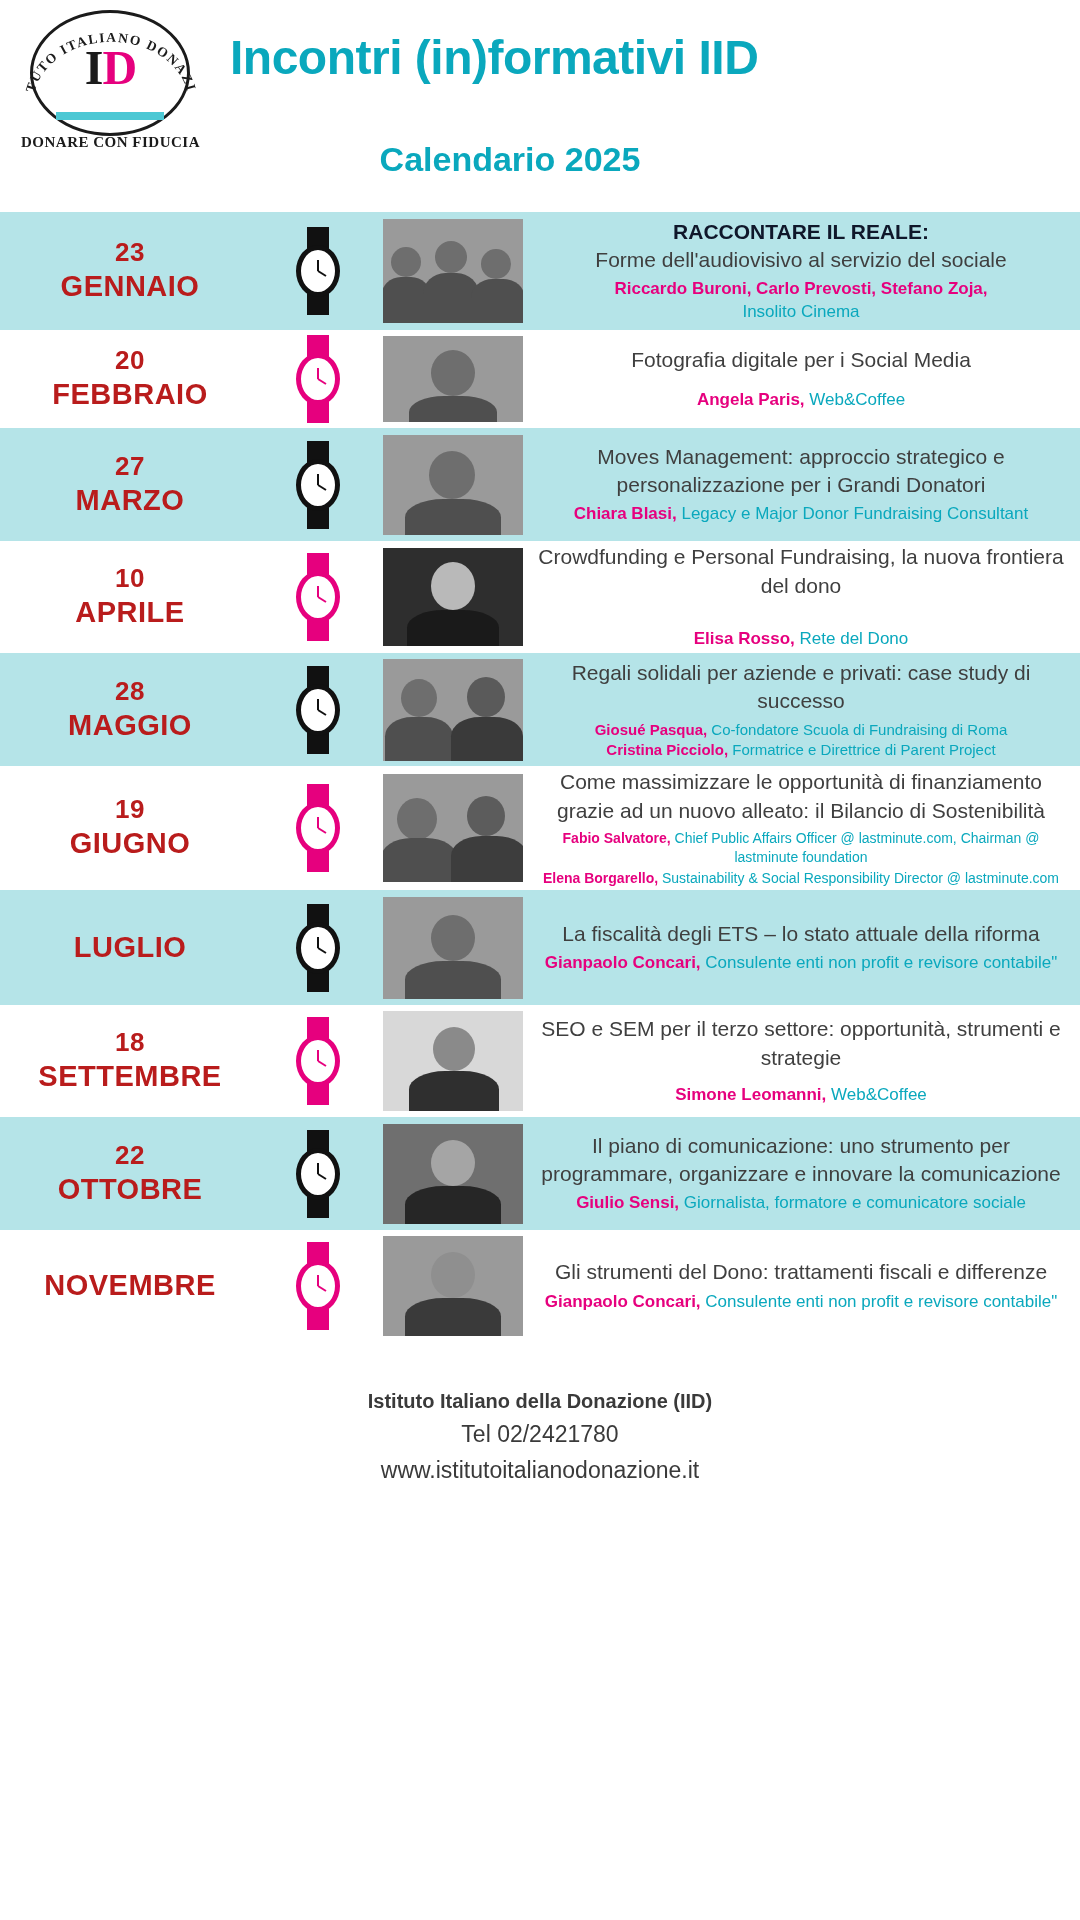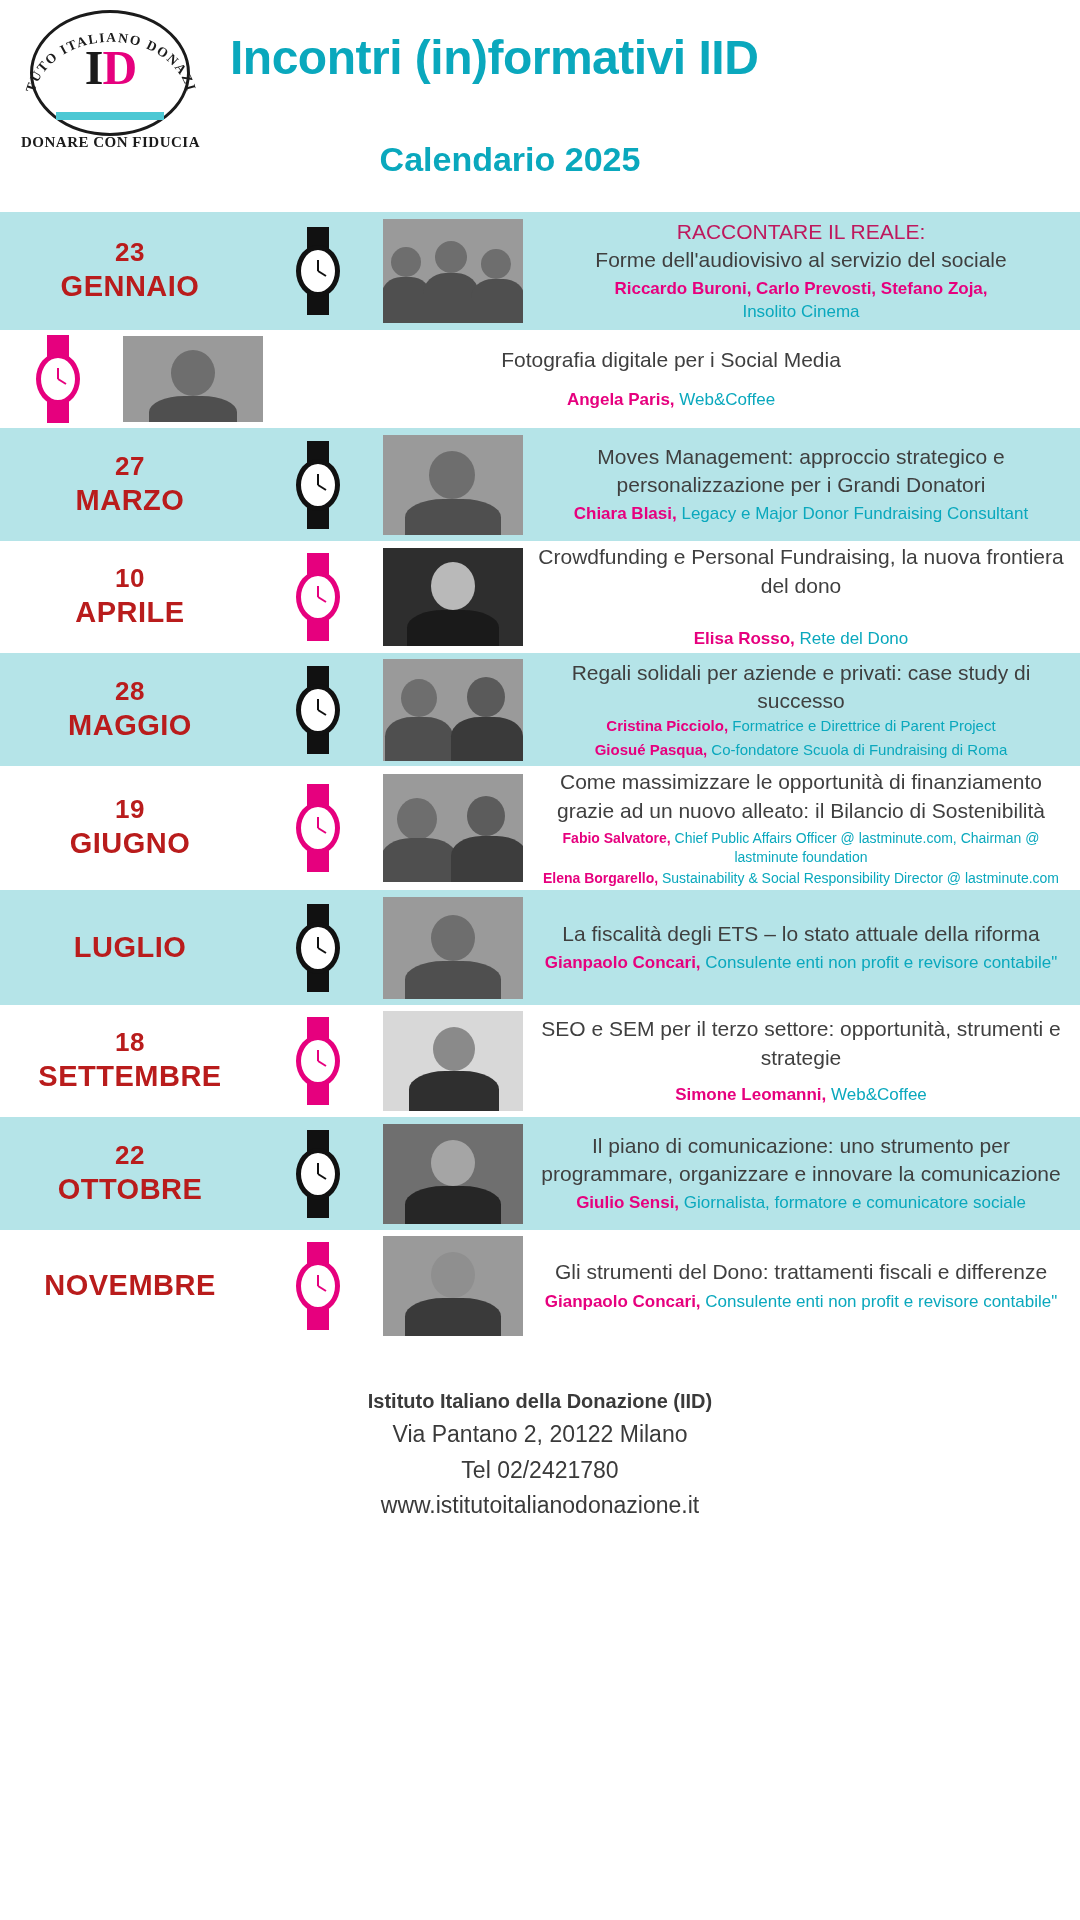--- a/index.html
+++ b/index.html
@@ -183,22 +183,22 @@
     padding: 6px 14px 6px 6px;
     text-align: center;
     color: #3a3a3a;
   }
   .t-title {
     font-size: 21px;
     line-height: 1.35;
     color: #3f3f3f;
   }
   .t-title.caps {
-    font-weight: normal;
-    color: #be185d;
+    font-weight: bold;
+    color: #0f172a;
   }
   .t-speaker {
     font-size: 17px;
     line-height: 1.35;
     margin-top: 4px;
     color: #0aa8bd;
   }
   .t-speaker b { color: #e6007e; }
   .t-speaker.small { font-size: 15px; }
   .t-speaker.xsmall { font-size: 14px; }
@@ -276,20 +276,24 @@
       <div class="t-title caps">RACCONTARE IL REALE:</div>
       <div class="t-title">Forme dell'audiovisivo al servizio del sociale</div>
       <div class="t-speaker">
         <b>Riccardo Buroni, Carlo Prevosti, Stefano Zoja,</b><br>
         <span>Insolito Cinema</span>
       </div>
     </div>
   </div>
 
   <div class="row white" style="height:98px">
+    <div class="date-cell">
+      <span class="date-day">20</span>
+      <span class="date-month">FEBBRAIO</span>
+    </div>
     <div class="watch-cell">
       <div class="watch pink">
         <div class="band-top"></div>
           <div class="band-bot"></div>
           <div class="face"></div>
         <div class="hands"><svg width="44" height="52">
               <line x1="22" y1="26" x2="22" y2="15" stroke="#e6007e" stroke-width="2"></line>
               <line x1="22" y1="26" x2="30" y2="31" stroke="#e6007e" stroke-width="2"></line>
             </svg></div>
       </div>
@@ -398,27 +402,27 @@
         <div class="p-inner">
           <div class="head" style="left:18px;top:20px;width:36px;height:38px;"></div>
           <div class="body" style="left:2px;top:58px;width:68px;height:48px;"></div>
           <div class="head" style="left:84px;top:18px;width:38px;height:40px;background:#5a5a5a"></div>
           <div class="body" style="left:68px;top:58px;width:72px;height:48px;background:#3a3a3a"></div>
         </div>
       </div>
     </div>
     <div class="text-cell">
       <div class="t-title">Regali solidali per aziende e privati: case study di successo</div>
+      <div class="t-speaker small">
+        <b>Giosué Pasqua,</b>
+        <span>Co-fondatore Scuola di Fundraising di Roma</span>
+      </div>
       <div class="t-speaker small" style="margin-top:0">
         <b>Cristina Picciolo,</b>
         <span>Formatrice e Direttrice di Parent Project</span>
-      </div>
-      <div class="t-speaker small">
-        <b>Giosué Pasqua,</b>
-        <span>Co-fondatore Scuola di Fundraising di Roma</span>
       </div>
     </div>
   </div>
 
   <div class="row white" style="height:124px">
     <div class="date-cell">
       <span class="date-day">19</span>
       <span class="date-month">GIUGNO</span>
     </div>
     <div class="watch-cell">
@@ -584,16 +588,15 @@
         <b>Gianpaolo Concari,</b>
         <span>Consulente enti non profit e revisore contabile"</span>
       </div>
     </div>
   </div>
 
 </div>
 
 <div class="footer">
   <div class="strong">Istituto Italiano della Donazione (IID)</div>
-  <div>Via Pantano 2, 20122 Milano</div>
   <div>Tel 02/2421780</div>
   <div>www.istitutoitalianodonazione.it</div>
 </div>
 
 </body></html>

